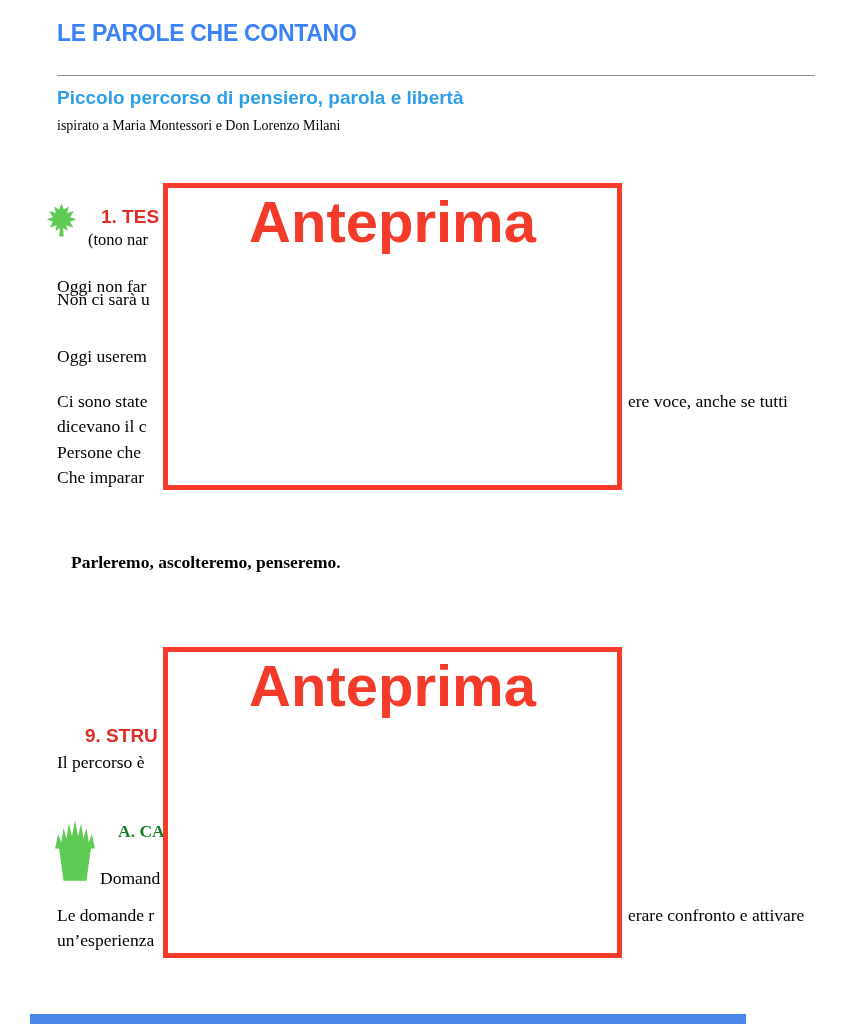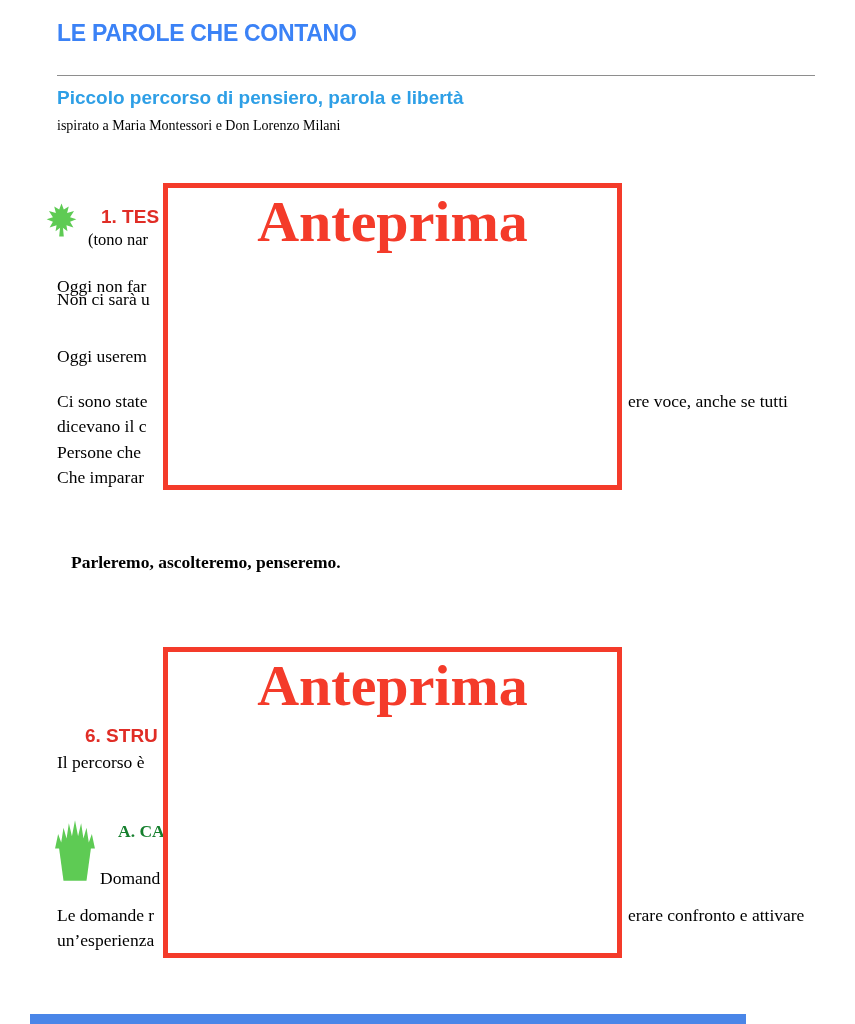--- a/index.html
+++ b/index.html
@@ -24,21 +24,21 @@
   .hr{position:absolute;height:1px;background:#8e8e8e;}
   .wm-box{
     position:absolute;
     background:#ffffff;
     border:5px solid #f43b2a;
     box-sizing:border-box;
     z-index:5;
     text-align:center;
   }
   .wm-text{
-    font-family:Liberation Serif, serif;
+    font-family:Liberation Sans, sans-serif;
     font-weight:bold;
     font-size:58px;
     line-height:1.1;
     color:#f43b2a;
     margin-top:2px;
   }
   .icon{position:absolute;}
   .icon svg{display:block;}
   .leaf-fill{fill:#5ecb54;}
   .bottom-bar{position:absolute;background:#4a86e8;}
@@ -75,21 +75,21 @@
   <div class="abs body-t" style="left:57px;top:391px;">Ci sono state</div>
   <div class="abs body-t" style="left:628px;top:391px;">ere voce, anche se tutti</div>
   <div class="abs body-t" style="left:57px;top:416px;">dicevano il c</div>
   <div class="abs body-t" style="left:57px;top:442px;">Persone che</div>
   <div class="abs body-t" style="left:57px;top:467px;">Che imparar</div>
 
 
   <div class="abs body-t b" style="left:57px;top:552px;margin-left:14px;">Parleremo, ascolteremo, penseremo.</div>
 
 
-  <div class="abs sans h-red" style="left:85px;top:725px;">6. STRU</div>
+  <div class="abs sans h-red" style="left:85px;top:725px;">9. STRU</div>
   <div class="abs body-t" style="left:57px;top:752px;">Il percorso è</div>
 
   <span class="icon" style="left:52px;top:808px;">
     <svg width="46" height="78" viewBox="0 0 60 100">
       <path class="leaf-fill" d="M4 52 L8 33 L12 44 L15 25 L19 39 L22 19 L26 36 L30 15 L34 36 L38 19 L41 39 L45 25 L48 44 L52 33 L56 52 Z"></path>
       <path class="leaf-fill" d="M9 50 L51 50 L45 94 L15 94 Z"></path>
     </svg>
   </span>
 
   <div class="abs h-green" style="left:118px;top:821px;">A. CA</div>

